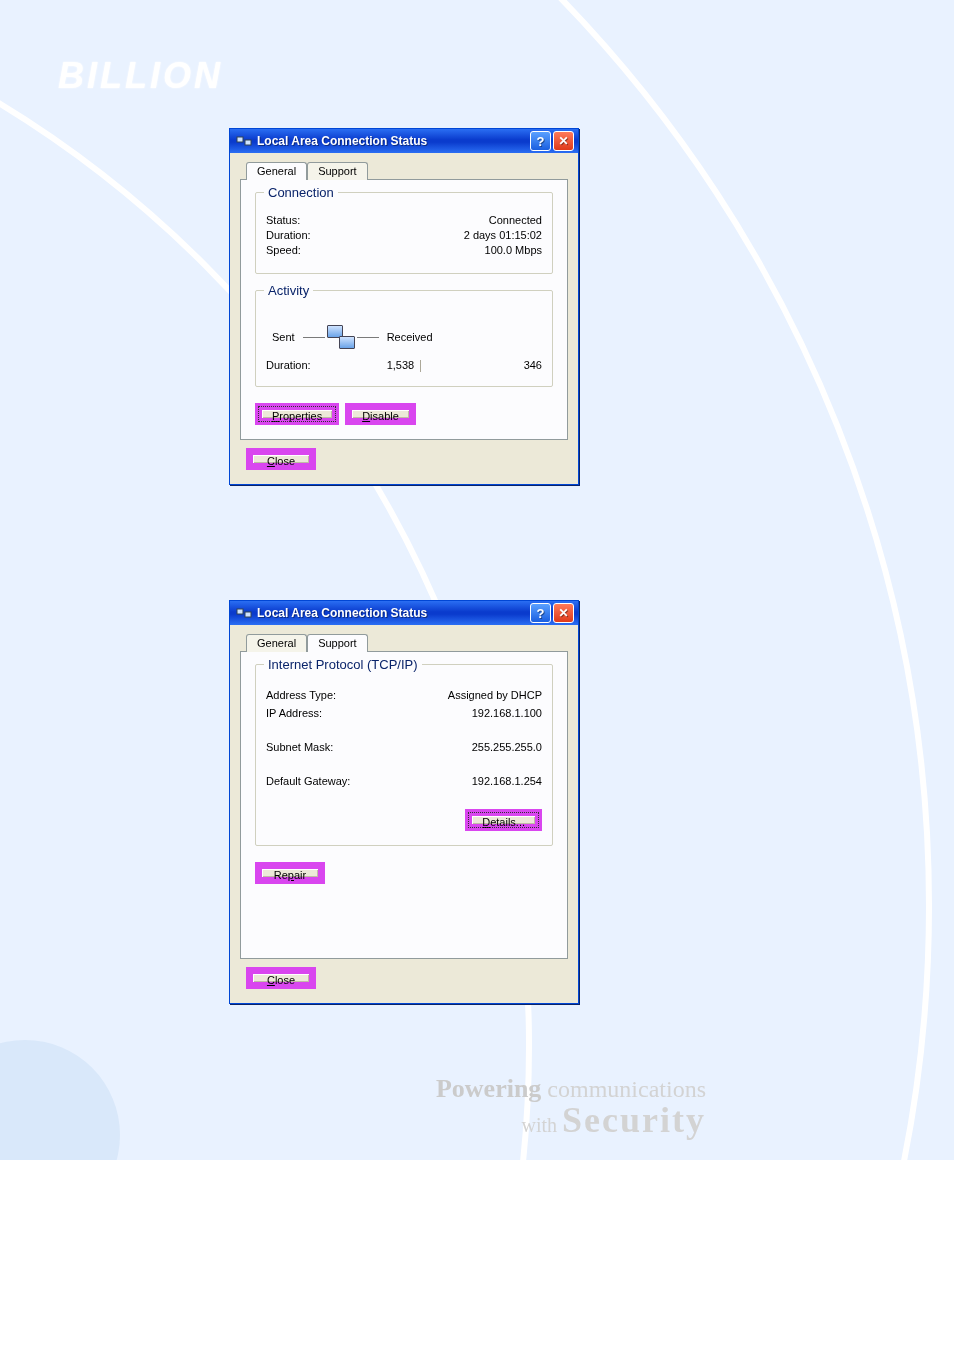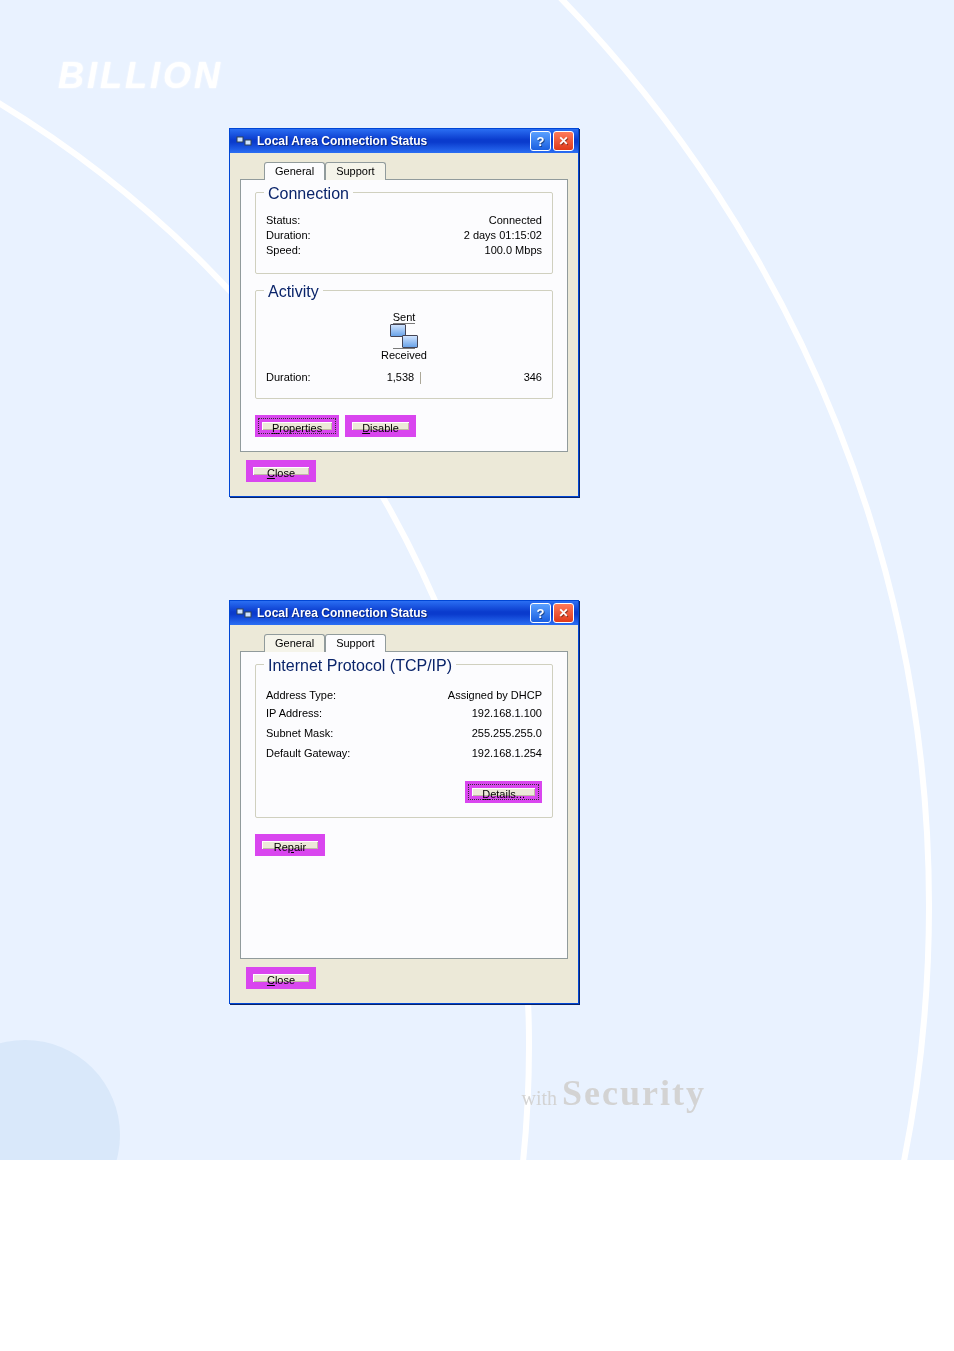--- a/index.html
+++ b/index.html
@@ -53,45 +53,45 @@
     display:flex; align-items:center; justify-content:center;
     font-family:Arial,sans-serif; font-weight:bold;
     color:#fff; cursor:pointer;
   }
   .help-btn  { background:linear-gradient(#5aa0ff,#1a5fe0); font-size:13px; }
   .close-btn { background:linear-gradient(#ff7a5a,#e03a1a); font-size:12px; }
   .client {
     background:#ece9d8; padding:8px 10px 10px 10px;
   }
   
-  .tabs { display:flex; margin-left:24px; }
+  .tabs { display:flex; margin-left:6px; }
   .tab {
     padding:2px 10px 3px; font-size:11px;
     border:1px solid #919b9c; border-bottom:none;
     border-radius:3px 3px 0 0;
     background:#f5f4ea; position:relative; top:1px; cursor:pointer;
   }
   .tab.active { background:#fcfcfe; z-index:2; }
   .tab-panel {
     border:1px solid #919b9c; background:#fcfcfe;
     padding:12px 14px 14px; min-height:230px;
   }
   
   .groupbox { border:1px solid #d0d0bf; border-radius:2px; position:relative;
               padding:18px 10px 14px; margin-bottom:16px; }
   .groupbox > .legend {
     position:absolute; top:-8px; left:8px; padding:0 4px;
-    background:#fcfcfe; color:#0a246a; font-size:16px;
+    background:#fcfcfe; color:#0a246a; font-size:13px;
   }
   .row { display:flex; justify-content:space-between; margin:3px 0; }
   .label { }
   .value { text-align:right; }
   
   .activity {
-    display:flex; align-items:center; justify-content:flex-start; margin:2px 0 10px;flex-direction:column;
+    display:flex; align-items:center; justify-content:flex-start; margin:16px 0 10px;
   }
   .activity .word { margin:0 6px; }
   .dash { width:22px; height:0; border-top:1px solid #7a7a7a; margin:0 2px; }
   .net-icon {
     width:28px; height:24px; position:relative;
   }
   .net-icon .mon1,.net-icon .mon2{
     position:absolute;width:14px;height:11px;border:1px solid #445;
     background:linear-gradient(#cfe3ff,#6aa3e8);border-radius:1px;
   }
@@ -227,21 +227,21 @@
           <div class="groupbox" style="">
             <span class="legend">Internet Protocol (TCP/IP)</span>
             <div class="row" style="margin:6px 0;">
               <span class="label">Address Type:</span>
               <span class="value">Assigned by DHCP</span>
             </div>
             <div class="row" style="margin:6px 0;">
               <span class="label">IP Address:</span>
               <span class="value">192.168.1.100</span>
             </div>
-            <div class="row" style="margin:8px 0;">
+            <div class="row" style="margin:22px 0;">
               <span class="label">Subnet Mask:</span>
               <span class="value">255.255.255.0</span>
             </div>
             <div class="row" style="margin:6px 0;">
               <span class="label">Default Gateway:</span>
               <span class="value">192.168.1.254</span>
             </div>
             <div style="text-align:right;margin-top:22px;text-decoration:underline;">
               <button class="winbtn default"><span class="u">D</span><span>etails...</span></button>
             </div>
@@ -252,16 +252,17 @@
           </div>
         </div>
 
         <div class="closerow">
           <button class="winbtn"><span class="u">C</span><span>lose</span></button>
         </div>
       </div>
     </div>
 
     <div class="watermark">
+      <div class="line1"><b>Powering</b> <span>communications</span></div>
       <div class="line2"><span>with</span> <b>Security</b></div>
     </div>
   </div>
 </div>
 
 </body></html>

